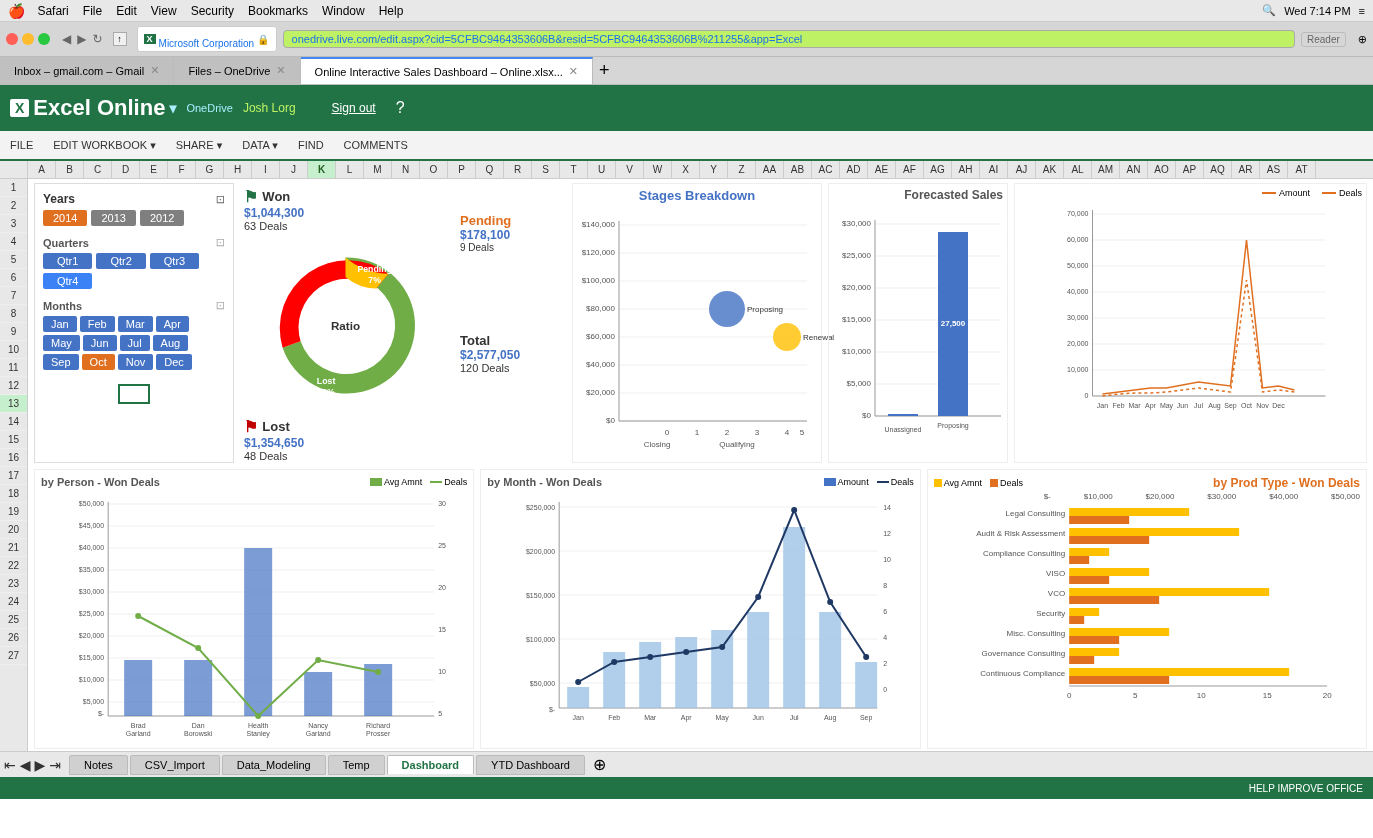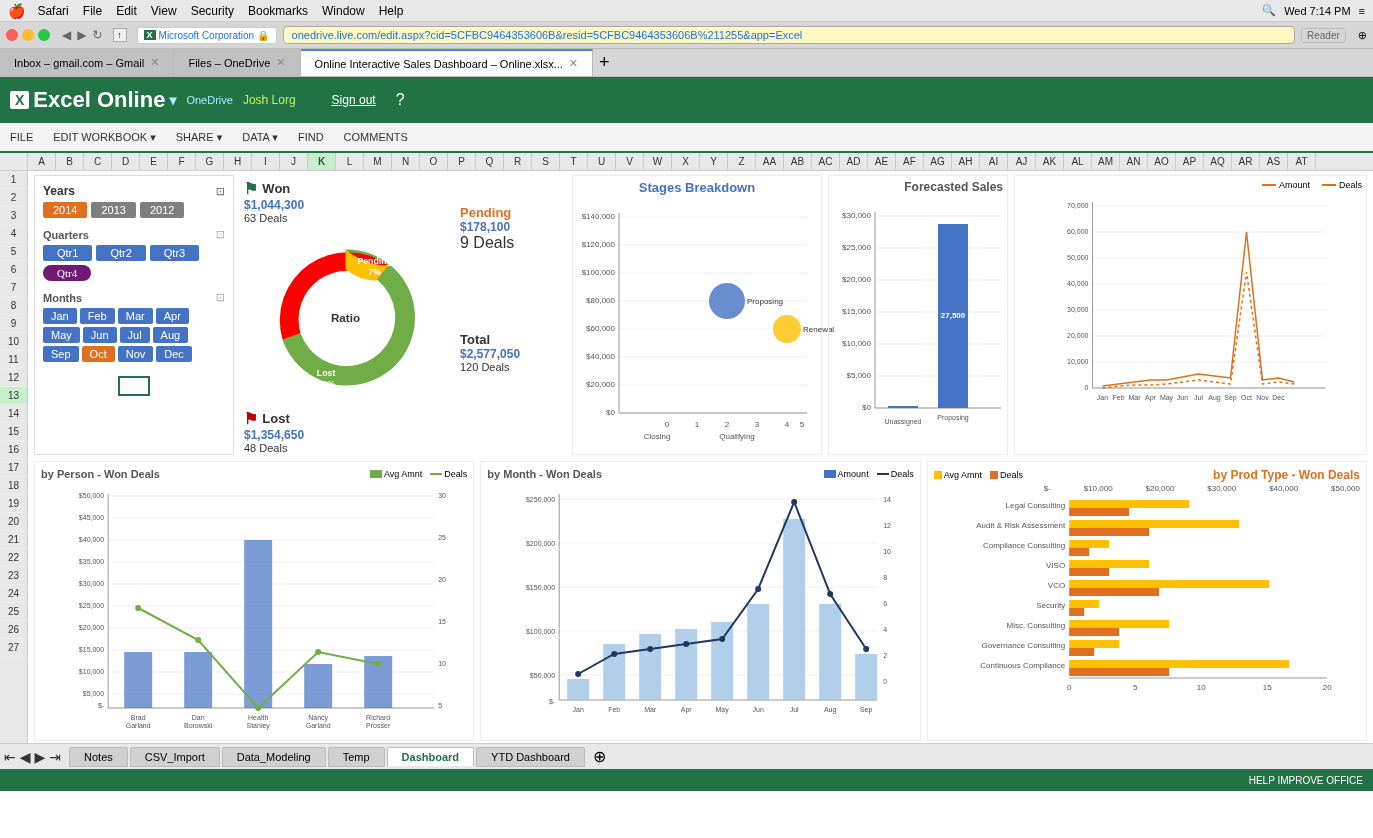--- a/index.html
+++ b/index.html
@@ -12,21 +12,21 @@
     .mac-menu span { cursor: pointer; }
 
     
     .browser-chrome { background: #d6d6d6; padding: 4px 6px; border-bottom: 1px solid #bbb; }
     .btn-circle { width: 12px; height: 12px; border-radius: 50%; display: inline-block; }
     .btn-red { background: #ff5f57; }
     .btn-yellow { background: #febc2e; }
     .btn-green { background: #28c840; }
     .browser-nav { display: flex; align-items: center; gap: 6px; }
     .nav-arrow { font-size: 12px; color: #666; background: none; border: none; cursor: pointer; }
-    .url-bar { flex: 1; background: #fef9c3; border: 1px solid #aaa; border-radius: 4px; padding: 2px 8px; font-size: 11px; color: #1a73e8; }
+    .url-bar { flex: 1; background: #bef264; border: 1px solid #aaa; border-radius: 4px; padding: 2px 8px; font-size: 11px; color: #1a73e8; }
     .reader-btn { font-size: 10px; color: #666; border: 1px solid #bbb; padding: 1px 5px; border-radius: 3px; }
 
     
     .browser-tabs { display: flex; align-items: center; background: #d6d6d6; border-bottom: 1px solid #bbb; height: 28px; }
     .browser-tab { padding: 4px 14px; font-size: 11px; background: #c0c0c0; border-right: 1px solid #bbb; cursor: pointer; height: 100%; display: flex; align-items: center; gap: 6px; }
     .browser-tab.active { background: #fff; border-top: 2px solid #4285f4; }
     .browser-tab .tab-close { color: #888; }
 
     
     .excel-header { background: #217346; height: 46px; display: flex; align-items: center; padding: 0 10px; gap: 10px; }
@@ -91,21 +91,21 @@
       <span class="btn-circle btn-red"></span>
       <span class="btn-circle btn-yellow"></span>
       <span class="btn-circle btn-green"></span>
     </div>
     <button class="nav-arrow">◀</button>
     <button class="nav-arrow">▶</button>
     <button class="nav-arrow" style="margin-right:4px;">↻</button>
     <div style="width:14px;height:14px;border:1px solid #aaa;background:#f0f0f0;display:flex;align-items:center;justify-content:center;font-size:9px;margin-right:4px;">↑</div>
     <span style="font-size:10px;color:#555;background:#fff;border:1px solid #ccc;padding:2px 6px;border-radius:3px;display:flex;align-items:center;gap:3px;">
       <span style="background:#217346;color:#fff;padding:0 3px;font-weight:bold;font-size:9px;">X</span>
-      <span style="color:#1a73e8;">Microsoft Corporation</span>
+      <span style="color:#1a73e8;margin-top:9px;">Microsoft Corporation</span>
       <span style="color:#555;">🔒</span>
     </span>
     <input type="text" class="url-bar" value="onedrive.live.com/edit.aspx?cid=5CFBC9464353606B&amp;resid=5CFBC9464353606B%211255&amp;app=Excel" style="">
     <span class="reader-btn">Reader</span>
     <span style="margin-left:6px;">⊕</span>
   </div>
 </div>
 
 <div class="browser-tabs">
   <div class="browser-tab">
@@ -243,21 +243,21 @@
         </div>
 
         <div style="display:flex; justify-content:space-between; align-items:center; margin-bottom:4px;">
           <span style="font-size:11px; font-weight:bold; color:#555;">Quarters</span>
           <span style="font-size:11px; color:#aaa;">⊡</span>
         </div>
         <div style="display:flex; flex-wrap:wrap; gap:4px; margin-bottom:10px;">
           <button style="padding:2px 14px; font-size:11px; border:none; cursor:pointer; background:#4472c4; color:#fff; border-radius:2px;">Qtr1</button>
           <button style="padding:2px 14px; font-size:11px; border:none; cursor:pointer; background:#4472c4; color:#fff; border-radius:2px;">Qtr2</button>
           <button style="padding:2px 14px; font-size:11px; border:none; cursor:pointer; background:#4472c4; color:#fff; border-radius:2px;">Qtr3</button>
-          <button style="padding:2px 14px; font-size:11px; border:none; cursor:pointer; background:#701a75; color:#fff; border-radius:8px;font-family:Liberation Serif, serif;">Qtr4</button>
+          <button style="padding:2px 14px; font-size:11px; border:none; cursor:pointer; background:#3b82f6; color:#fff; border-radius:2px;">Qtr4</button>
         </div>
 
         <div style="display:flex; justify-content:space-between; align-items:center; margin-bottom:4px;">
           <span style="font-size:11px; font-weight:bold; color:#555;">Months</span>
           <span style="font-size:11px; color:#aaa;">⊡</span>
         </div>
         <div style="display:flex; flex-wrap:wrap; gap:3px;">
           <button style="padding:2px 8px; font-size:11px; border:none; cursor:pointer; background:#4472c4; color:#fff; border-radius:2px;">Jan</button>
           <button style="padding:2px 8px; font-size:11px; border:none; cursor:pointer; background:#4472c4; color:#fff; border-radius:2px;">Feb</button>
           <button style="padding:2px 8px; font-size:11px; border:none; cursor:pointer; background:#4472c4; color:#fff; border-radius:2px;">Mar</button>
@@ -317,21 +317,21 @@
             <span>Lost</span>
           </div>
           <div style="font-size:12px; color:#4472c4; font-weight:bold;">$1,354,650</div>
           <div style="font-size:11px; color:#333;">48 Deals</div>
         </div>
       </div>
 
       <div style="width:110px; flex-shrink:0; padding:4px; padding-top:30px;">
         <div style="font-size:13px; color:#e07020; font-weight:bold;">Pending</div>
         <div style="font-size:12px; color:#4472c4; font-weight:bold;">$178,100</div>
-        <div style="font-size:16px; color:#333;">9 Deals</div>
+        <div style="font-size:10px; color:#333;">9 Deals</div>
         <div style="margin-top:80px;">
           <div style="font-size:13px; font-weight:bold; color:#333;">Total</div>
           <div style="font-size:12px; color:#4472c4; font-weight:bold;">$2,577,050</div>
           <div style="font-size:11px; color:#333;">120 Deals</div>
         </div>
       </div>
 
       <div style="width:250px; flex-shrink:0; padding:4px; border:1px solid #eee;">
         <div style="font-size:13px; color:#4472c4; font-weight:bold; text-align:center; margin-bottom:4px;">Stages Breakdown</div>
         <svg width="240" height="240" viewBox="0 0 240 240">

